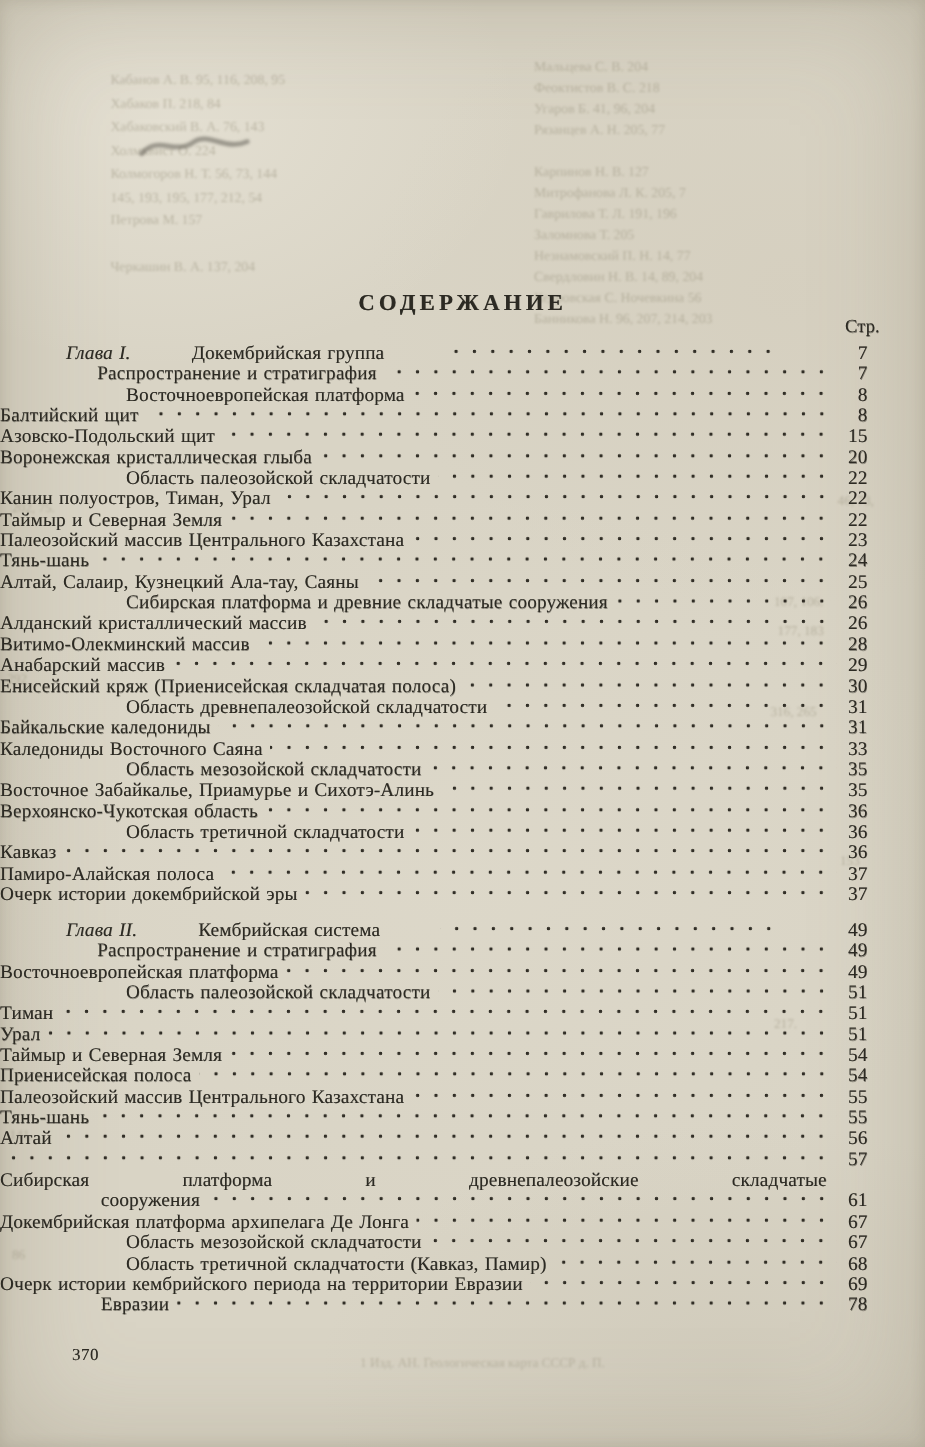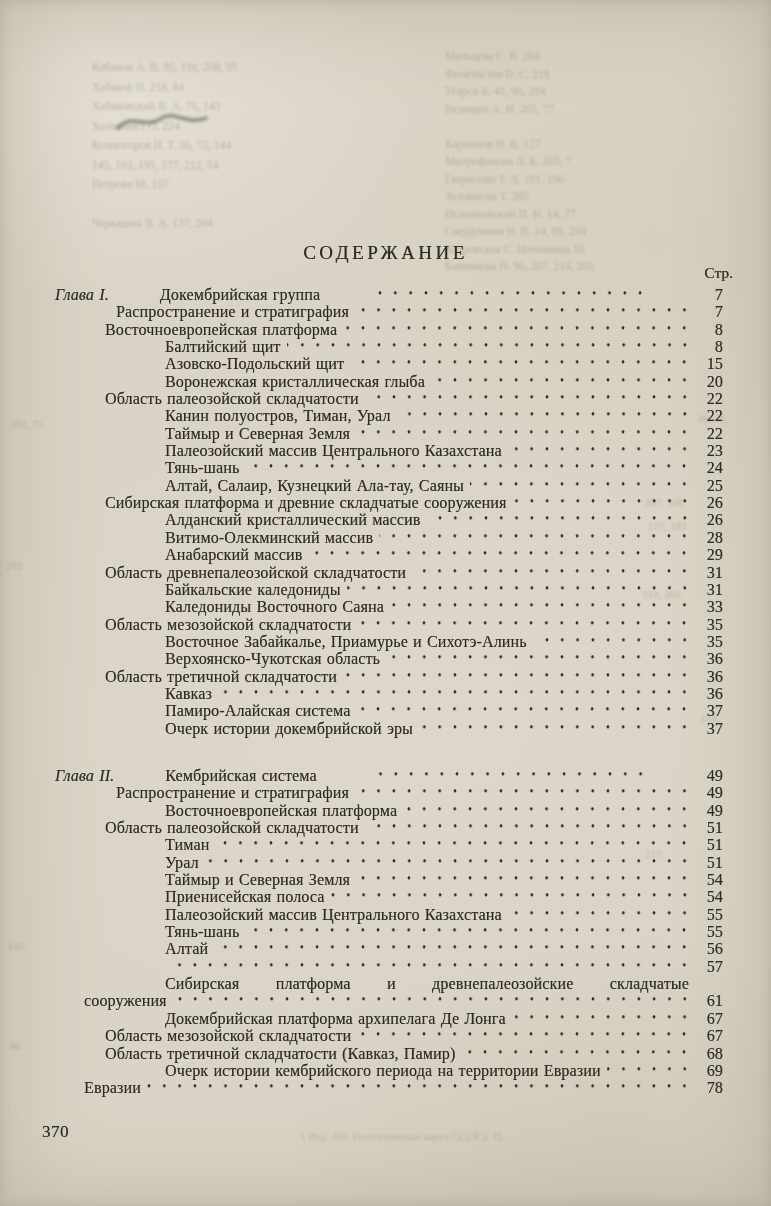--- a/index.html
+++ b/index.html
@@ -28,58 +28,58 @@
   }
   .ghost.block-left{left:92px;top:58px;width:280px;font-size:11.5px;line-height:19.5px;}
   .ghost.block-right{left:445px;top:48px;width:300px;font-size:11.5px;line-height:17.5px;}
   .ghost.frag{font-size:11px;line-height:13px;white-space:nowrap;}
   .ghost.bottomline{left:300px;top:1130px;width:400px;font-size:11px;opacity:.45;}
   .smudge{position:absolute;left:112px;top:106px;opacity:.5;filter:blur(1.5px);}
   
   .heading{
     position:absolute;left:0;top:242px;width:771px;
     text-align:center;
-    font-size:19px;font-weight:400;letter-spacing:3.5px;
+    font-size:19px;font-weight:700;letter-spacing:3.5px;
     text-shadow:.3px .3px .5px rgba(44,42,35,.55);
   }
   .strcol{
     position:absolute;top:264px;right:38px;
     font-size:15.5px;
     text-shadow:.3px .3px .4px rgba(44,42,35,.5);
   }
   .toc{position:absolute;left:0;width:771px;}
   .toc.ch1{top:286px;}
   .toc.ch2{top:767px;}
   .row{
     display:flex;align-items:baseline;
     height:17.35px;line-height:17.4px;
     font-size:16px;letter-spacing:.15px;word-spacing:1px;
     padding-right:48px;
     text-shadow:.3px .3px .4px rgba(44,42,35,.45);
   }
   .row.l0{padding-left:55px;gap:44px;}
-  .row.l1{padding-left:116px;}
+  .row.l1{padding-left:81px;}
   .row.l2{padding-left:105px;}
-  .row.l3{padding-left:130px;margin-left:35px;}
+  .row.l3{}
   .row.lc{padding-left:84px;}
   .pre{font-style:italic;margin-right:7px;white-space:nowrap;}
   .lbl{white-space:nowrap;}
   .row.wrap{padding-right:82px;}
   .row.wrap .lbl{flex:1;white-space:normal;text-align:justify;text-align-last:justify;font-family:Liberation Serif, serif;}
   .leader{
     flex:1;align-self:stretch;margin-left:6px;
     background-image:radial-gradient(circle, rgba(40,37,30,.95) 1.2px, rgba(40,37,30,0) 1.7px);
     background-size:15.3px 17px;
     background-repeat:repeat-x;
     background-position:right 5px bottom 2px;
   }
   .pg{min-width:26px;text-align:right;white-space:nowrap;}
   .folio{
-    position:absolute;left:42px;top:1122px;
-    font-size:17px;letter-spacing:.5px;
+    position:absolute;left:60px;top:1122px;
+    font-size:14px;letter-spacing:.5px;
     text-shadow:.3px .3px .4px rgba(44,42,35,.5);
   }
 </style>
 </head>
 <body>
 
 <div class="paper">
 
   <div class="ghost block-left">Кабанов А. В. 95, 116, 208, 95
 Хабаков П. 218, 84
@@ -197,20 +197,25 @@
       <div class="row l3">
         <span class="lbl">Витимо-Олекминский массив</span>
         <span class="leader"></span>
         <span class="pg">28</span>
       </div>
       <div class="row l3">
         <span class="lbl">Анабарский массив</span>
         <span class="leader"></span>
         <span class="pg">29</span>
       </div>
+      <div class="row l3">
+        <span class="lbl">Енисейский кряж (Приенисейская складчатая полоса)</span>
+        <span class="leader"></span>
+        <span class="pg">30</span>
+      </div>
       <div class="row l2">
         <span class="lbl">Область древнепалеозойской складчатости</span>
         <span class="leader"></span>
         <span class="pg">31</span>
       </div>
       <div class="row l3">
         <span class="lbl">Байкальские каледониды</span>
         <span class="leader"></span>
         <span class="pg">31</span>
       </div>
@@ -238,21 +243,21 @@
         <span class="lbl">Область третичной складчатости</span>
         <span class="leader"></span>
         <span class="pg">36</span>
       </div>
       <div class="row l3">
         <span class="lbl">Кавказ</span>
         <span class="leader"></span>
         <span class="pg">36</span>
       </div>
       <div class="row l3">
-        <span class="lbl">Памиро-Алайская система</span>
+        <span class="lbl">Памиро-Алайская полоса</span>
         <span class="leader"></span>
         <span class="pg">37</span>
       </div>
       <div class="row l3">
         <span class="lbl">Очерк истории докембрийской эры</span>
         <span class="leader"></span>
         <span class="pg">37</span>
       </div>
     </div>
   <div class="toc ch2">

